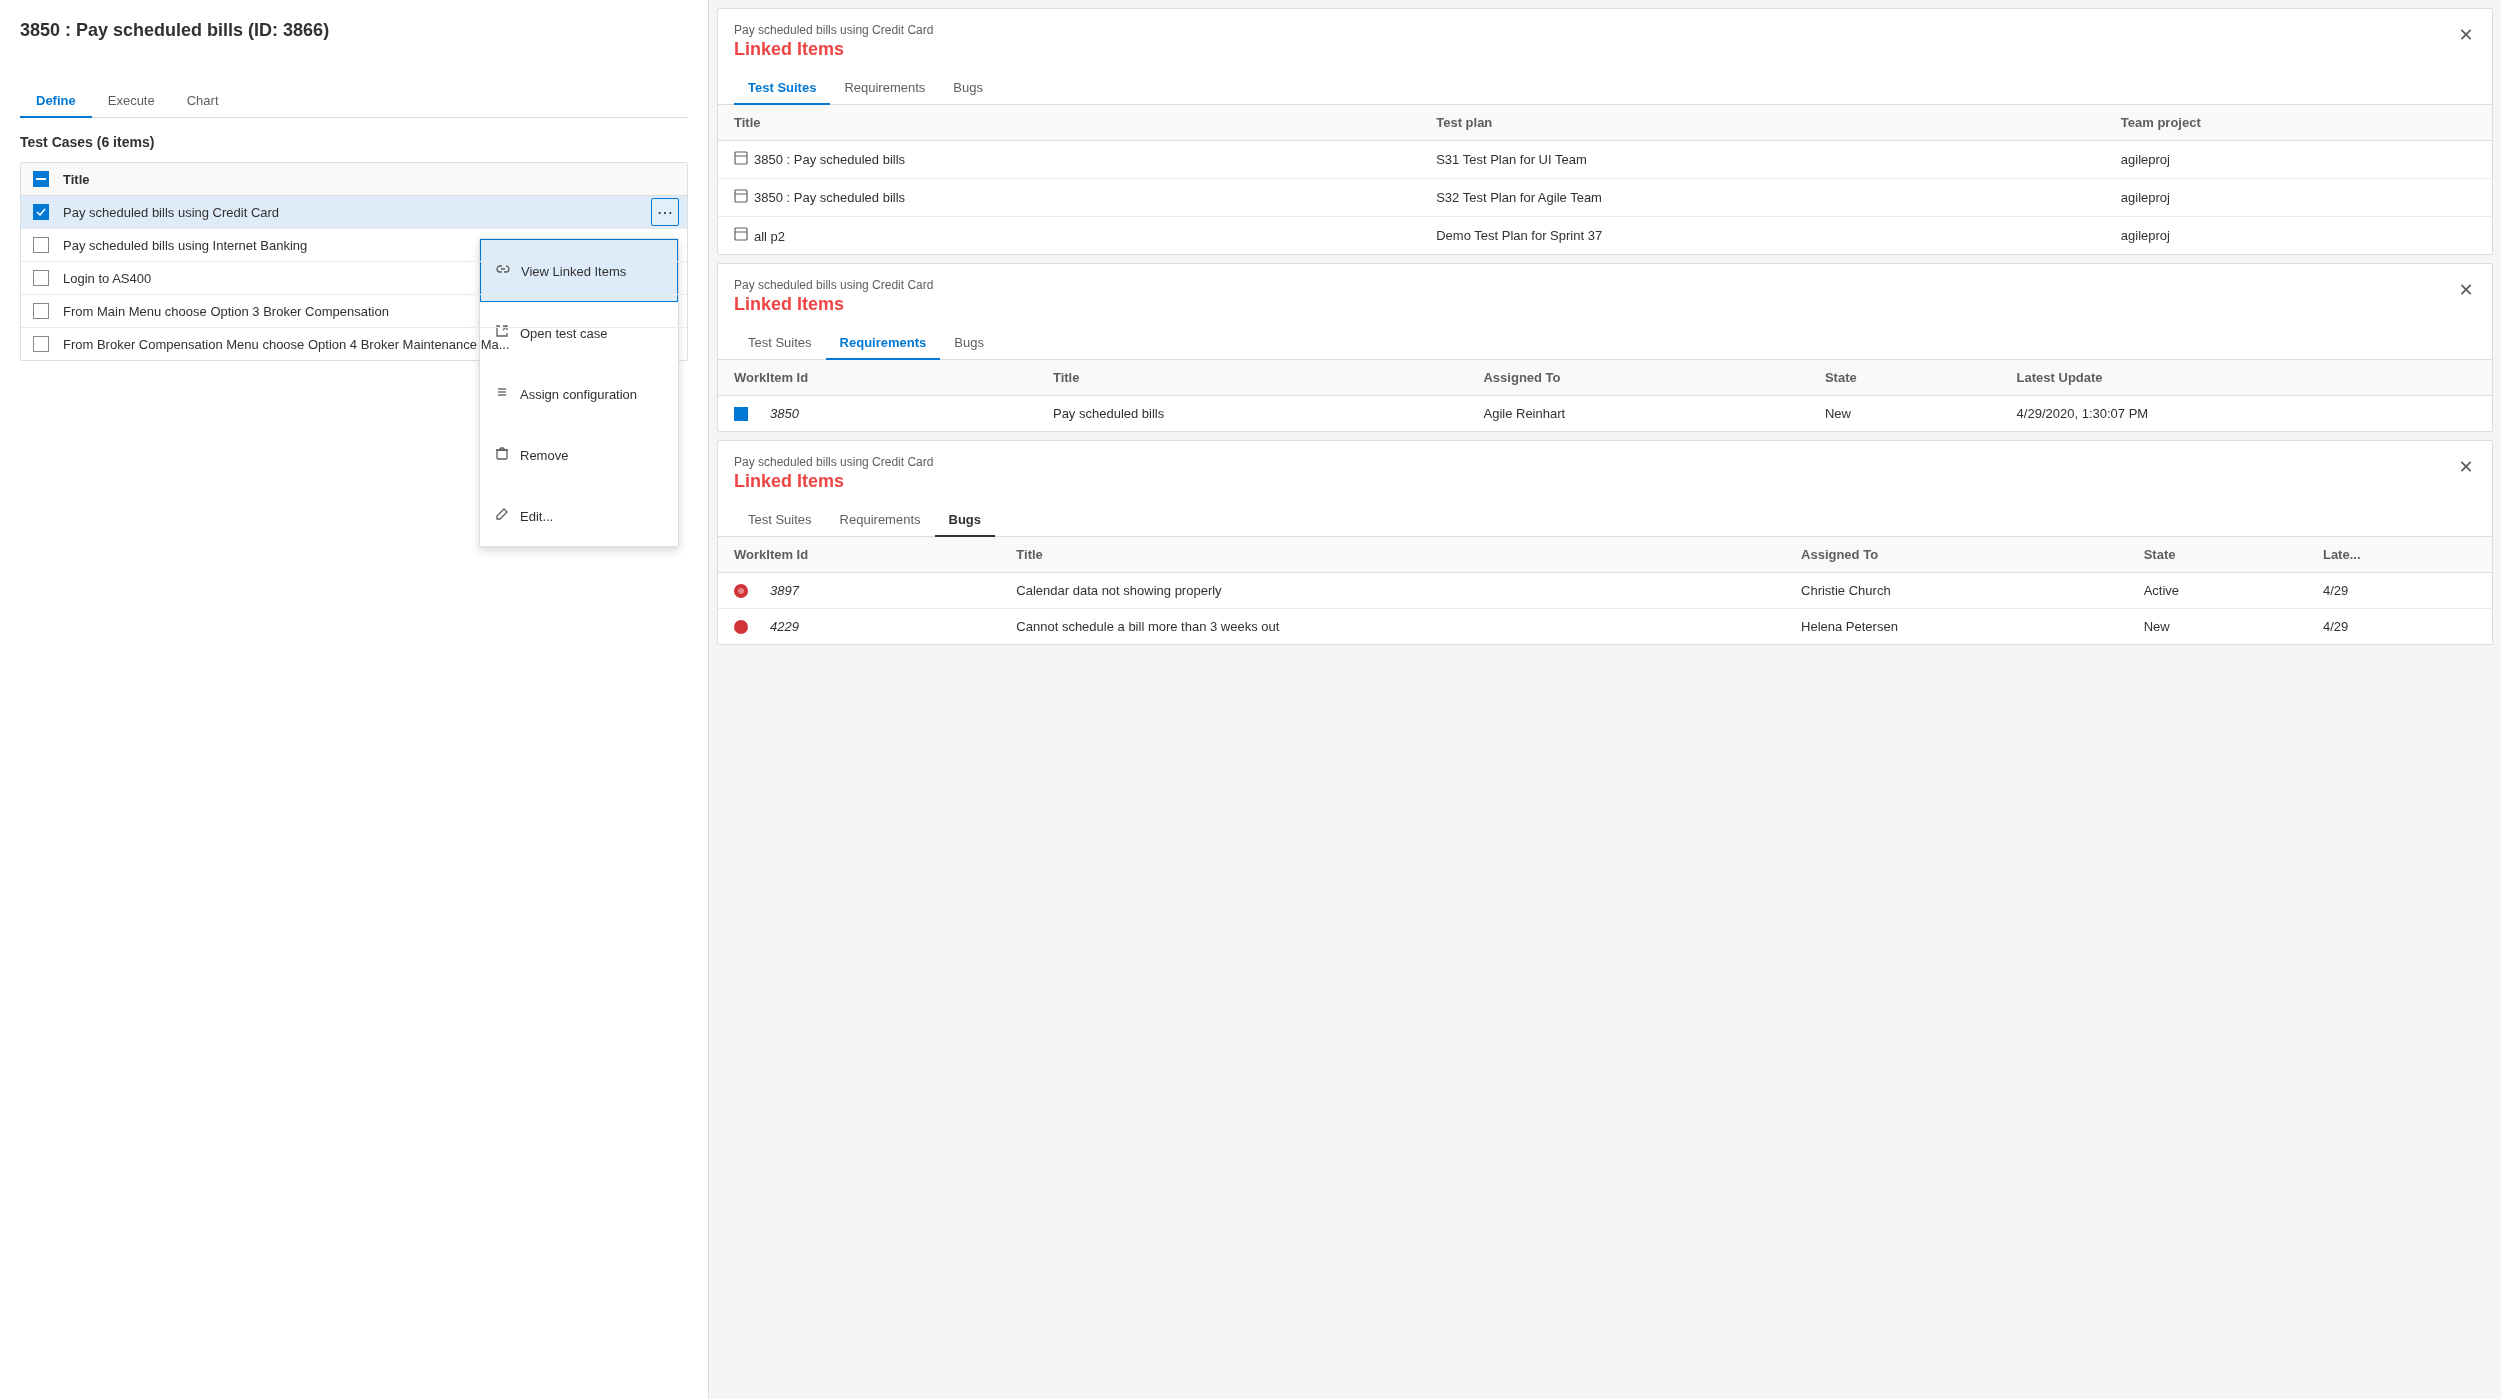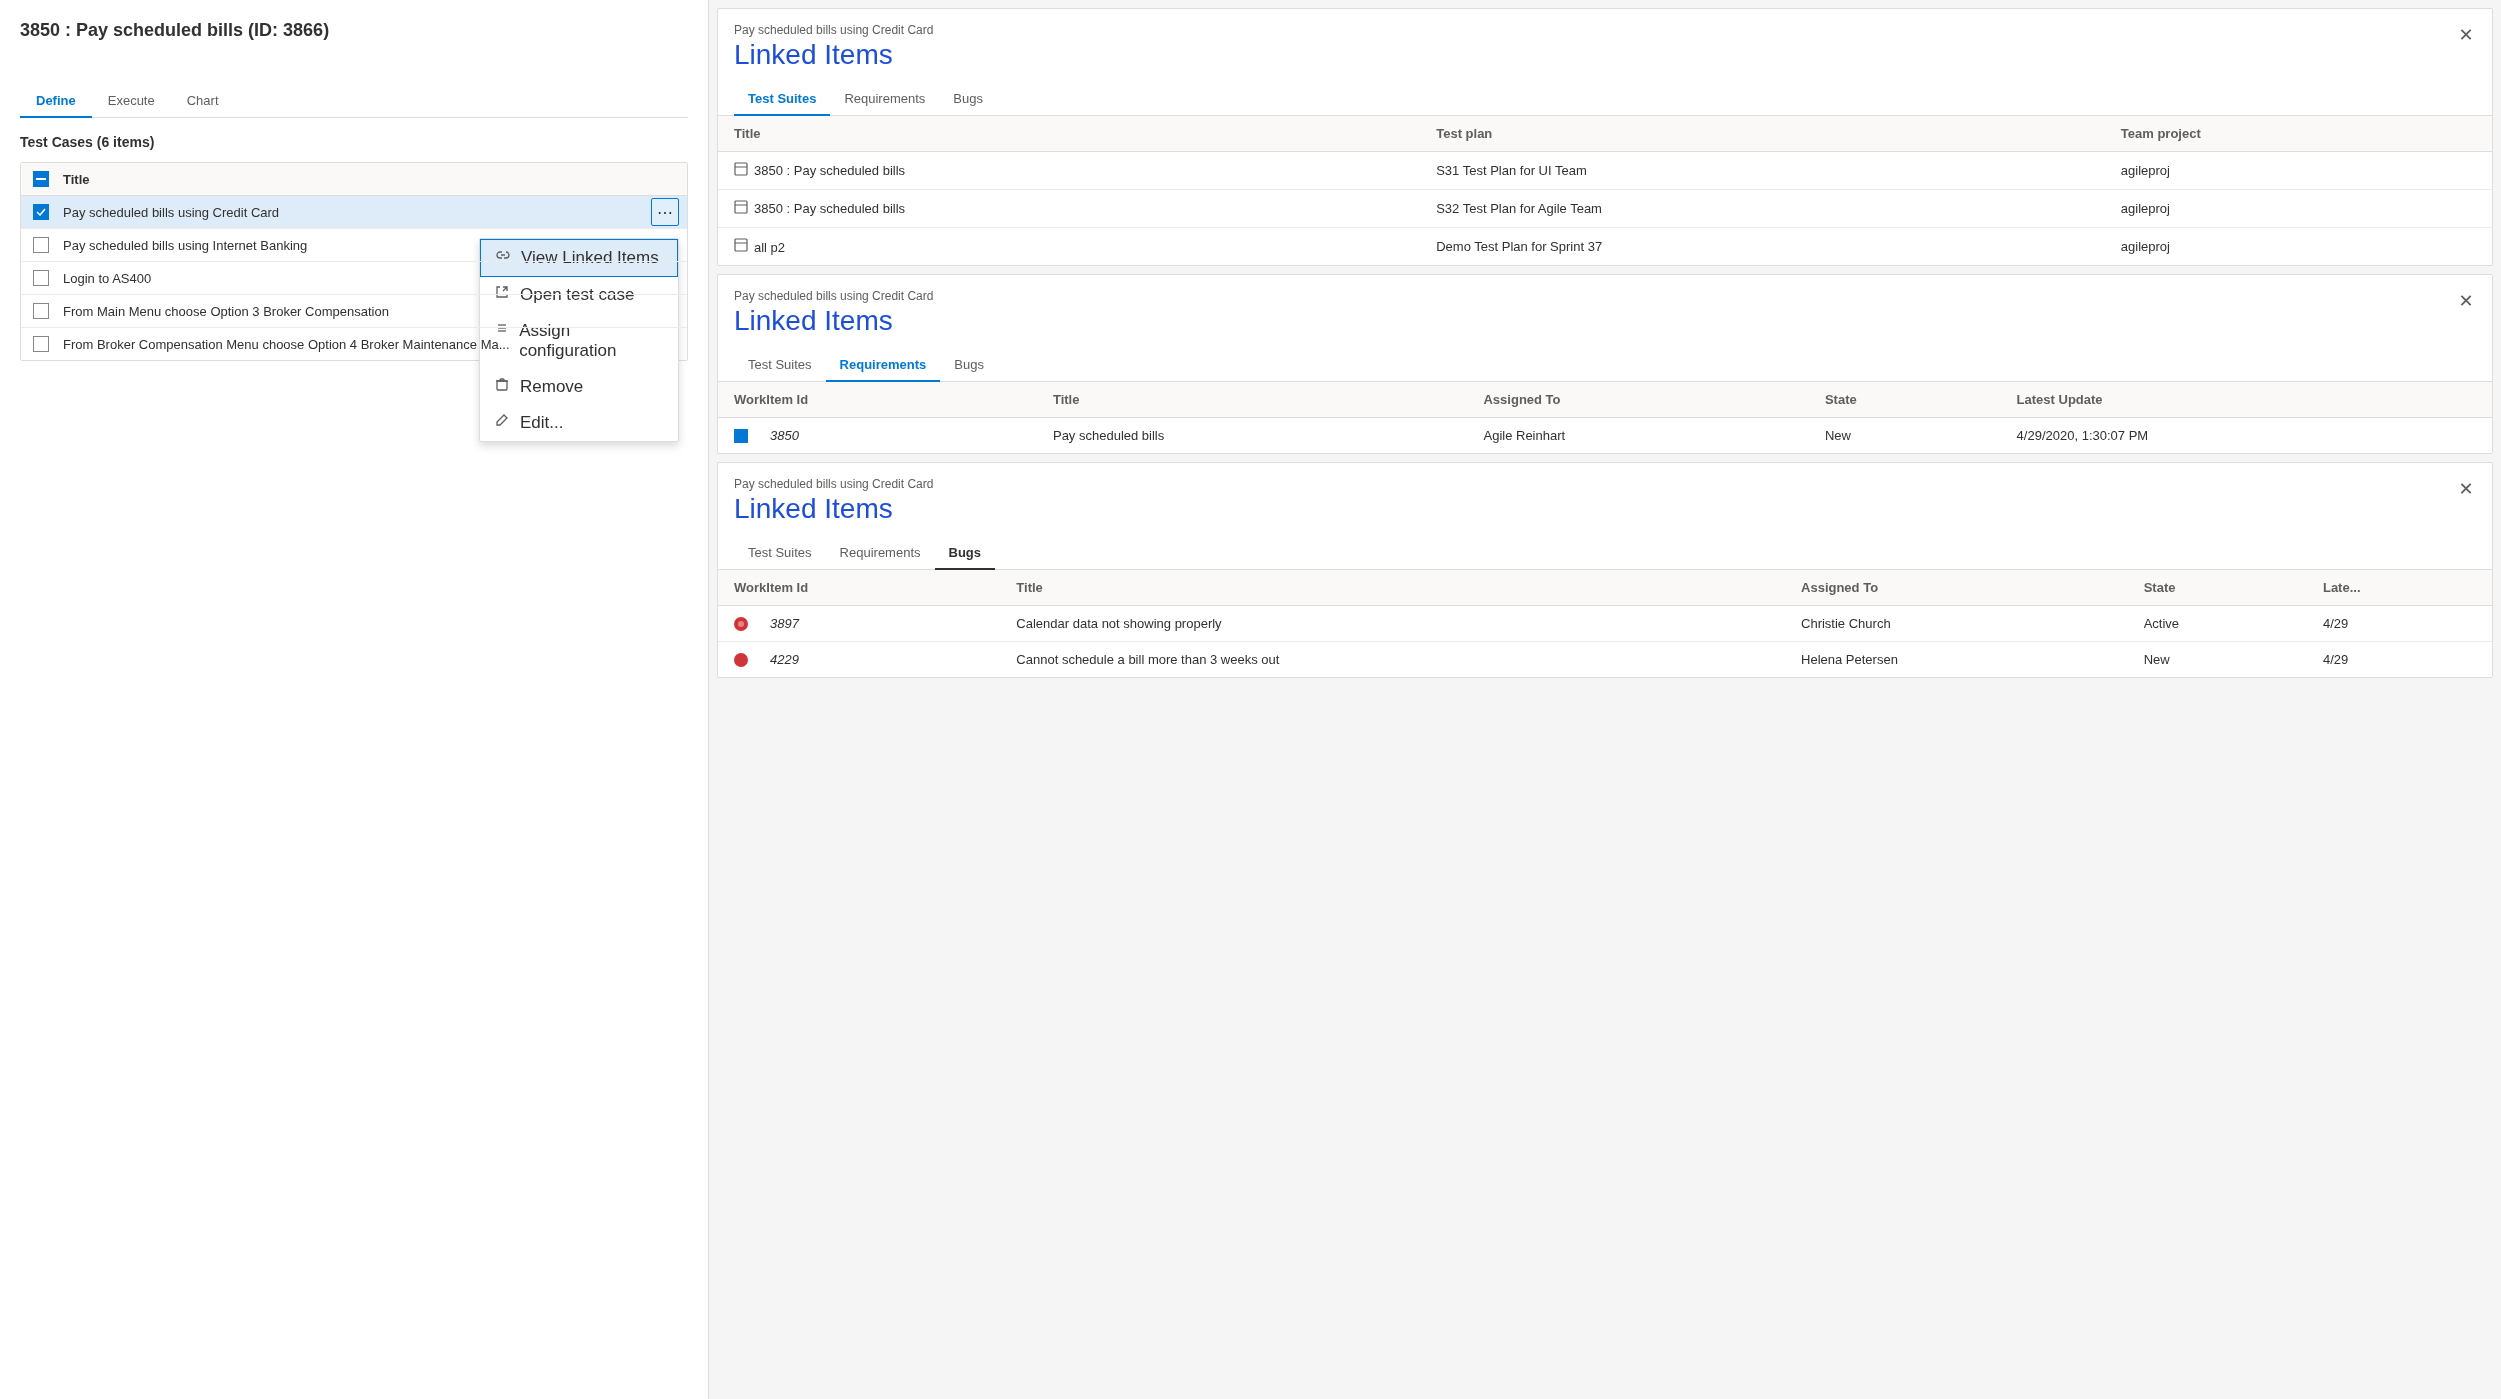--- a/index.html
+++ b/index.html
@@ -136,24 +136,24 @@
       background: #fff;
       border: 1px solid #ddd;
       box-shadow: 0 4px 8px rgba(0,0,0,0.15);
       z-index: 100;
       width: 200px;
       border-radius: 2px;
     }
 
     .context-menu-item {
       display: flex;
-      align-items: flex-start;
-      padding: 8px 14px;
+      align-items: flex-end;
+      padding: 22px 14px;
       cursor: pointer;
-      font-size: 17px;
+      font-size: 13px;
       color: #323130;
       gap: 10px;
     }
 
     .context-menu-item.highlighted {
       background: #deecf9;
       border: 1.5px solid #0078d4;
     }
 
     .context-menu-icon {
@@ -208,23 +208,23 @@
       position: relative;
     }
 
     .panel-subtitle {
       font-size: 12px;
       color: #605e5c;
       margin-bottom: 2px;
     }
 
     .panel-title {
-      font-size: 28px;
-      font-weight: 400;
-      color: #1d4ed8;
+      font-size: 18px;
+      font-weight: 700;
+      color: #ef4444;
       margin-bottom: 12px;
     }
 
     .close-btn {
       position: absolute;
       top: 12px;
       right: 12px;
       width: 28px;
       height: 28px;
       display: flex;

